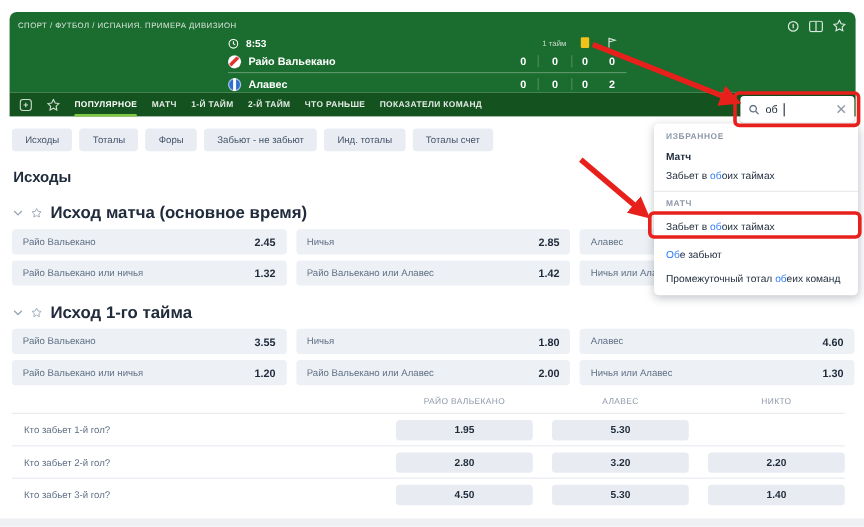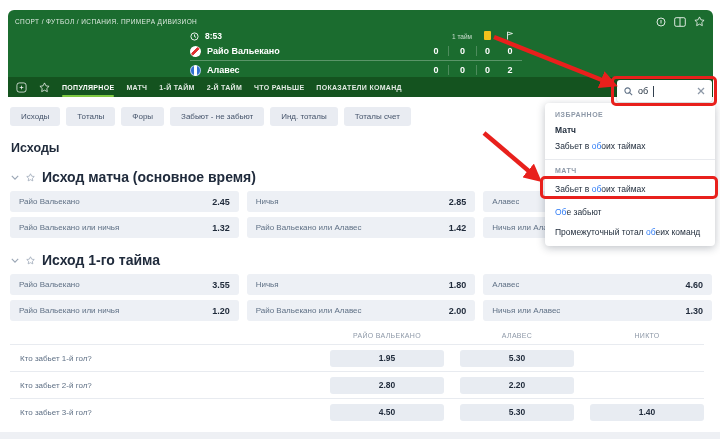--- a/index.html
+++ b/index.html
@@ -272,20 +272,21 @@
           <div class="ng-colhead">НИКТО</div>
         </div>
         <div class="ng-grid ng-row">
           <div class="ng-q">Кто забьет 1-й гол?</div>
           <div class="ng-chip">1.95</div>
           <div class="ng-chip">5.30</div>
         </div>
         <div class="ng-grid ng-row">
           <div class="ng-q">Кто забьет 2-й гол?</div>
           <div class="ng-chip">2.80</div>
+          <div class="ng-chip">3.20</div>
           <div class="ng-chip">2.20</div>
         </div>
         <div class="ng-grid ng-row">
           <div class="ng-q">Кто забьет 3-й гол?</div>
           <div class="ng-chip">4.50</div>
           <div class="ng-chip">5.30</div>
           <div class="ng-chip">1.40</div>
         </div>
       </div>
     </main>

